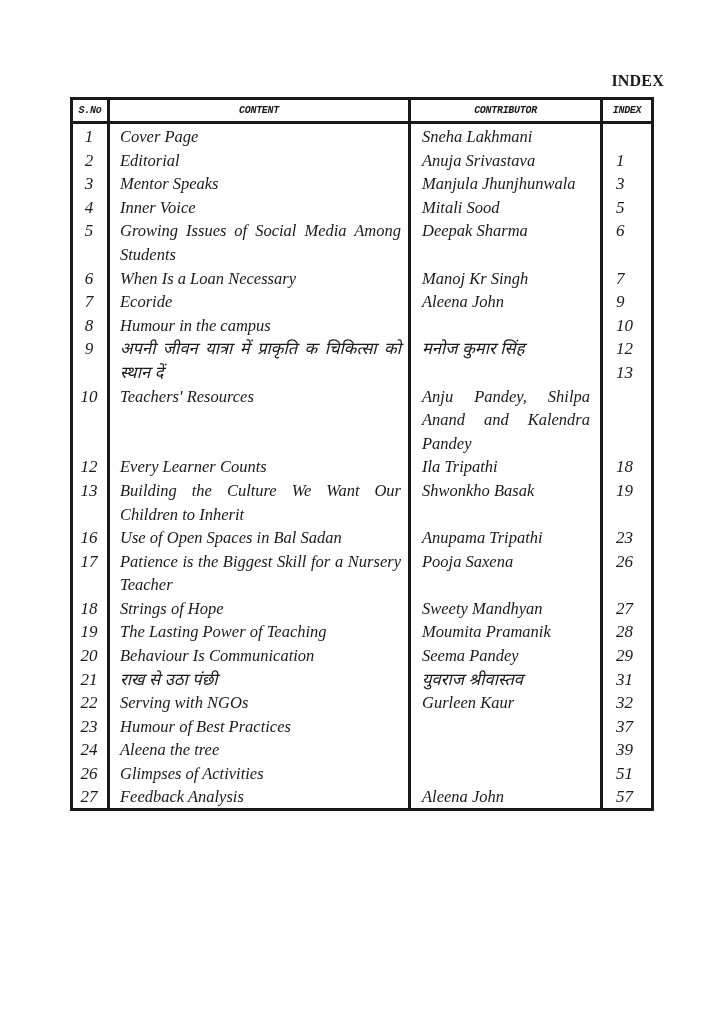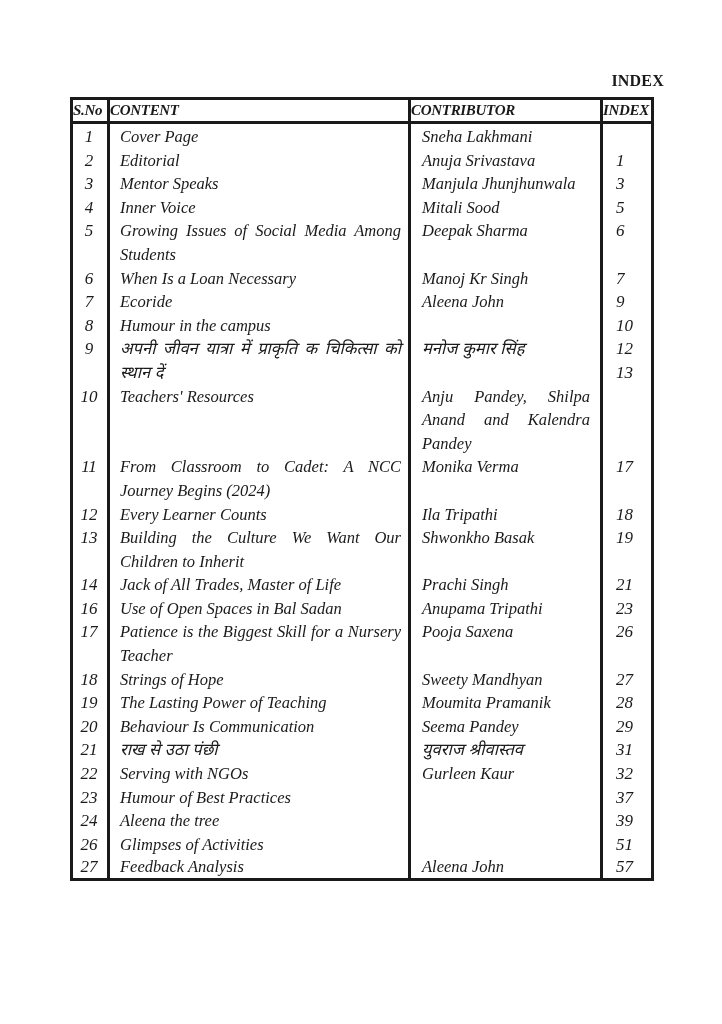--- a/index.html
+++ b/index.html
@@ -34,27 +34,27 @@
     table-layout: fixed;
     border: 3px solid #1a1a1a;
     border-bottom-width: 3px;
   }
   .index-table col.c-sno { width: 37px; }
   .index-table col.c-content { width: 301px; }
   .index-table col.c-contrib { width: 192px; }
   .index-table col.c-page { width: 51px; }
 
   .index-table th {
-    font-family: Liberation Serif, serif;
+    font-family: Liberation Mono, monospace;
     font-style: italic;
     font-weight: 900;
-    font-size: 15px;
+    font-size: 10px;
     height: 21px;
     padding: 0;
-    text-align: left;
+    text-align: center;
     border-bottom: 3px solid #1a1a1a;
     border-left: 3px solid #1a1a1a;
     letter-spacing: -0.3px;
   }
   .index-table th:first-child { border-left: none; }
 
   .index-table td {
     vertical-align: top;
     padding: 0;
     font-style: italic;
@@ -191,49 +191,33 @@
       </tr>
       <tr>
         <td class="sno">10</td>
         <td class="content">Teachers' Resources</td>
         <td class="contrib">Anju Pandey, Shilpa Anand and Kalendra Pandey</td>
         <td class="page">
           <span class="page-line">&nbsp;</span>
         </td>
       </tr>
       <tr>
-        <td class="sno">11</td>
-        <td class="content">From Classroom to Cadet: A NCC Journey Begins (2024)</td>
-        <td class="contrib">Monika Verma</td>
-        <td class="page">
-          <span class="page-line">17</span>
-        </td>
-      </tr>
-      <tr>
         <td class="sno">12</td>
         <td class="content">Every Learner Counts</td>
         <td class="contrib">Ila Tripathi</td>
         <td class="page">
           <span class="page-line">18</span>
         </td>
       </tr>
       <tr>
         <td class="sno">13</td>
         <td class="content">Building the Culture We Want Our Children to Inherit</td>
         <td class="contrib">Shwonkho Basak</td>
         <td class="page">
           <span class="page-line">19</span>
-        </td>
-      </tr>
-      <tr>
-        <td class="sno">14</td>
-        <td class="content">Jack of All Trades, Master of Life</td>
-        <td class="contrib">Prachi Singh</td>
-        <td class="page">
-          <span class="page-line">21</span>
         </td>
       </tr>
       <tr>
         <td class="sno">16</td>
         <td class="content">Use of Open Spaces in Bal Sadan</td>
         <td class="contrib">Anupama Tripathi</td>
         <td class="page">
           <span class="page-line">23</span>
         </td>
       </tr>

